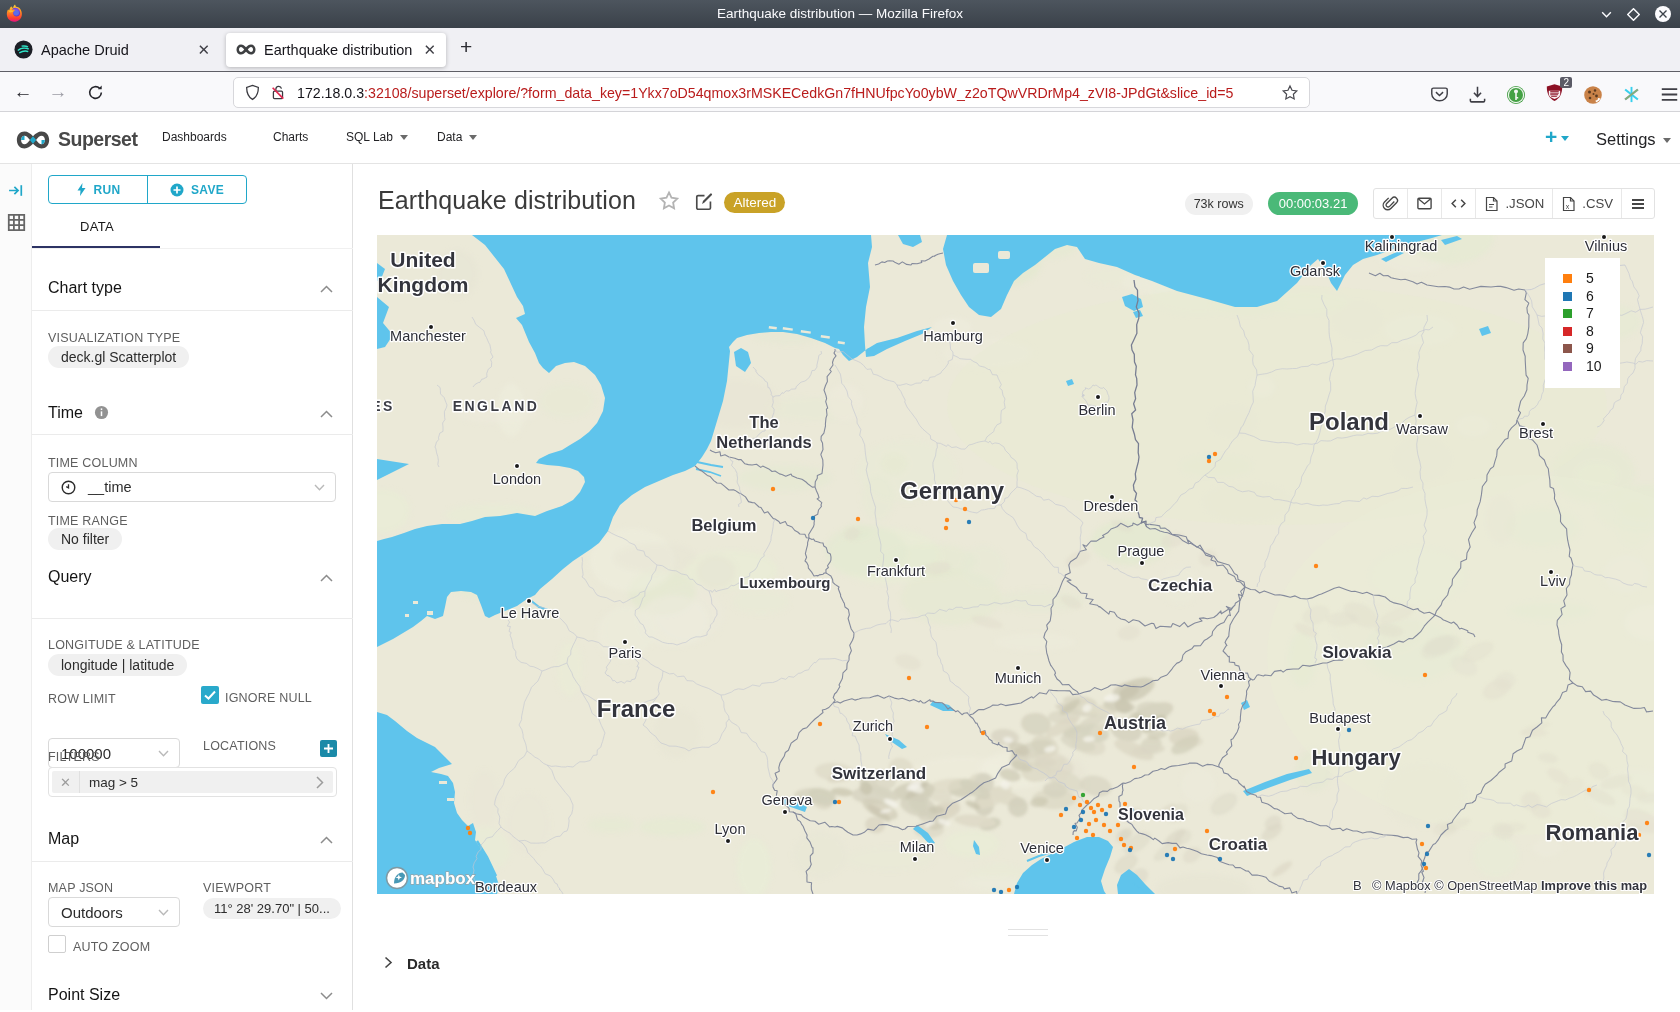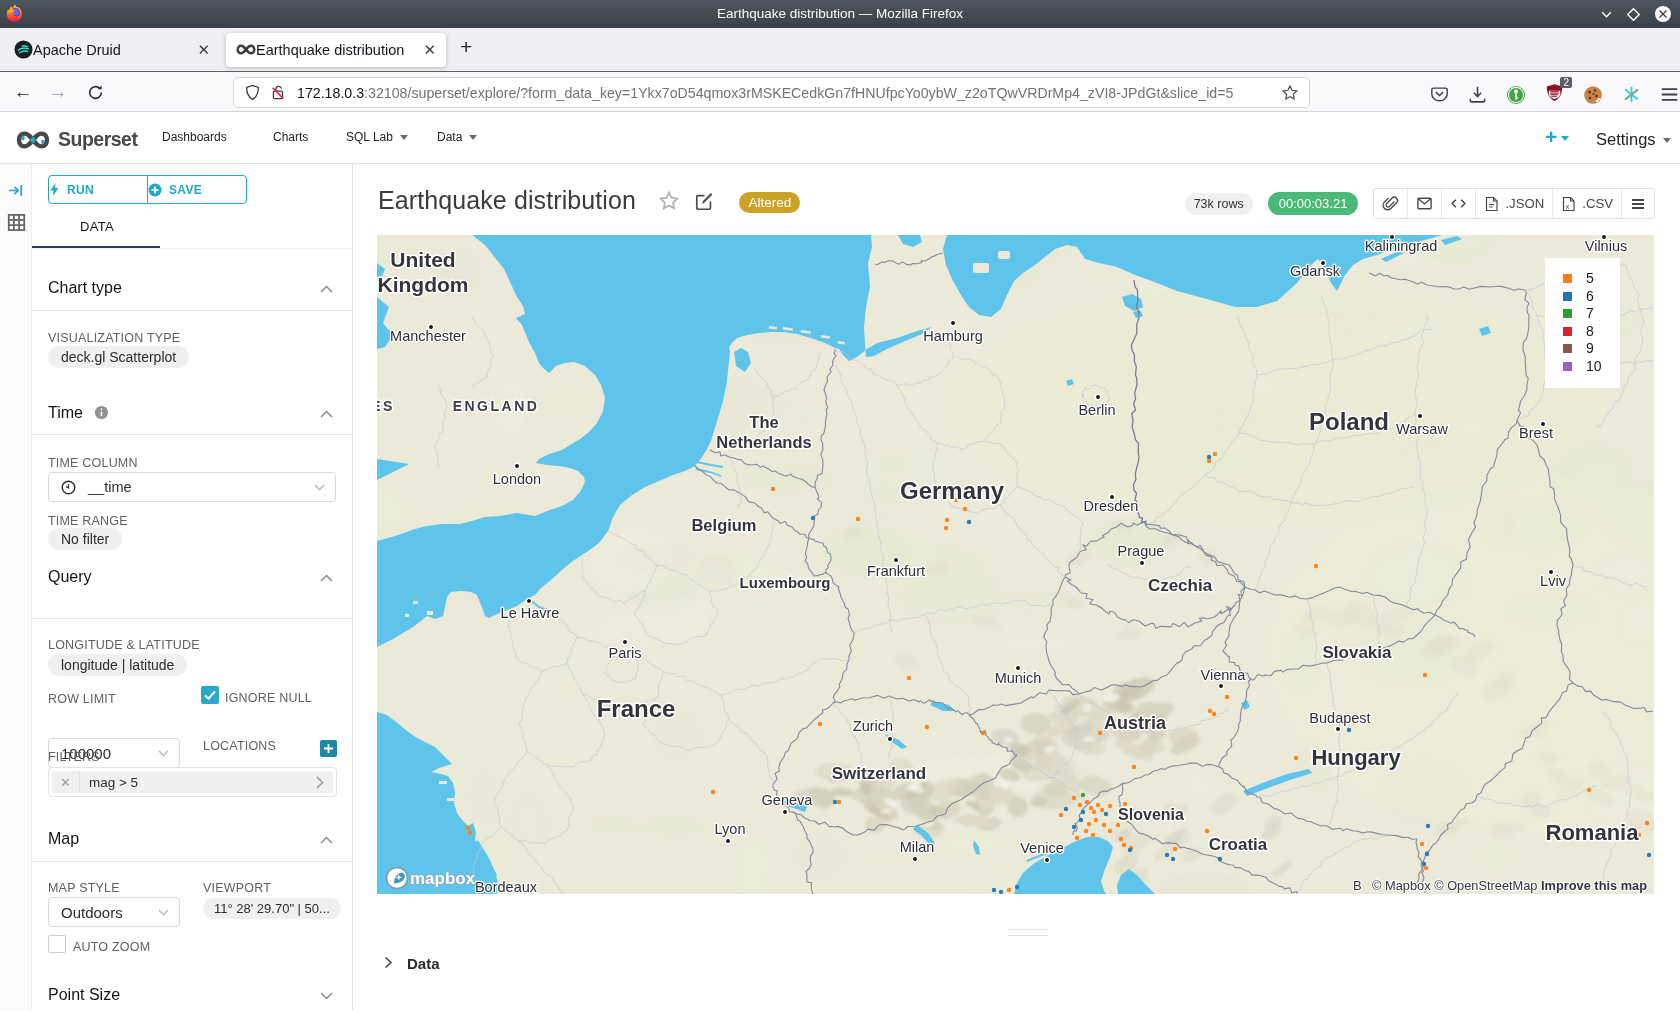--- a/index.html
+++ b/index.html
@@ -6,45 +6,45 @@
 html,body { width:1680px; height:1012px; overflow:hidden; font-family:"Liberation Sans", sans-serif; background:#fff; }
 
 .titlebar { height:28px; background:linear-gradient(#4d555e,#3a4149); color:#fbfbfe; position:relative; }
 .titlebar .fftitle { position:absolute; left:0; right:0; top:0; height:39px; line-height:28px; text-align:center; font-size:13.5px; color:#fbfbfe; }
 .winbtns { position:absolute; right:8px; top:0; height:28px; display:flex; align-items:center; gap:14px; }
 
 .tabbar { height:44px; background:#f0f0f4; display:flex; align-items:center; padding:5px 0 5px 4px; border-bottom:1px solid #5f5f66; }
 .tab { height:34px; display:flex; align-items:center; font-size:14.5px; color:#15141a; padding:0 10px; position:relative; border-radius:4px; }
 .tab.inactive { width:216px; }
 .tab.active { background:#fff; box-shadow:0 1px 4px rgba(0,0,0,.25); width:220px; margin-left:6px; }
-.tab .tlabel { flex:1; white-space:nowrap; overflow:hidden; }
+.tab .tlabel { flex:1; white-space:nowrap; overflow:hidden; margin-left:8px; }
 .tab .tclose { color:#3f3f46; font-size:15px; padding-left:8px; }
 .newtab { font-size:21px; color:#2b2b31; margin:0 0 6px 14px; }
 
 .urlrow { height:40px; background:#f9f9fb; position:relative; border-bottom:1px solid #d4d4d8; }
 .navbtn { width:32px; height:32px; display:flex; align-items:center; justify-content:center; font-size:19px; color:#25252b; }
 .navbtn.fwd { color:#9b9ba3; }
 .urlbox { height:31px; background:#fff; border:1px solid #d7d7db; border-radius:5px; display:flex; align-items:center; padding:0 10px; }
 .urlbox .utext { font-size:14.2px; color:#15141a; margin-left:10px; white-space:nowrap; overflow:hidden; flex:1; }
-.urlbox .utext .gray { color:#737373; }
+.urlbox .utext .gray { color:#b91c1c; }
 .tbicons { display:flex; align-items:center; gap:19px; }
 
 .ssnav { height:52px; background:#fff; border-bottom:1px solid #e4e4e4; position:relative; }
 .sslogo { display:flex; align-items:center; }
 .sslogo .ssname { font-size:19.5px; font-weight:bold; color:#484848; letter-spacing:-0.5px; margin-left:8px; }
 .mi { font-size:12px; color:#232326; }
 .caret { display:inline-block; width:0; height:0; border-left:4.5px solid transparent; border-right:4.5px solid transparent; border-top:5px solid #6a6a6a; margin-left:7px; vertical-align:middle; }
 
 .main { display:flex; height:846px; }
 .iconstrip { width:32px; background:#fbfbfb; border-right:1px solid #ededed; padding-top:14px; }
 .ctrl { width:321px; background:#fff; border-right:1px solid #e0e0e0; position:relative; }
 .content { flex:1; position:relative; background:#fff; }
 
 .runsave { position:absolute; left:16px; top:11px; width:199px; height:29px; display:flex; border:1px solid #20a7c9; border-radius:4px; }
-.runsave .half { flex:1; display:flex; align-items:center; justify-content:flex-start; color:#20a7c9; font-size:12px; font-weight:bold; letter-spacing:0.3px; }
+.runsave .half { flex:1; display:flex; align-items:center; justify-content:center; color:#20a7c9; font-size:12px; font-weight:bold; letter-spacing:0.3px; }
 .runsave .half:first-child { border-right:1px solid #20a7c9; }
 .datatab { position:absolute; left:48px; top:55px; font-size:13px; color:#181818; letter-spacing:0.3px; }
 .tabline { position:absolute; left:0; top:82px; width:128px; height:2px; background:#2d3364; }
 .tabborder { position:absolute; left:0; top:83.5px; width:321px; height:1px; background:#f0f0f0; }
 .sect { position:absolute; left:16px; right:16px; }
 .secthead { font-size:16px; color:#141414; }
 .sectchev { position:absolute; right:3px; top:6px; }
 .divider { position:absolute; left:0; width:321px; height:1px; background:#ebebeb; }
 .lbl { font-size:12.5px; color:#5f5f5f; letter-spacing:0.2px; }
 .pill { display:inline-block; background:#f0f0f0; border-radius:12px; font-size:14px; color:#2c2c2c; padding:3px 13px; }
@@ -286,21 +286,21 @@
         <span style="font-size:13.5px;color:#2c2c2c;margin-left:9px">mag &gt; 5</span>
         <svg style="position:absolute;right:9px;top:5px" width="8" height="13" viewBox="0 0 8 13">
             <path d="M1 1 L6.5 6.5 L1 12" fill="none" stroke="#9c9c9c" stroke-width="1.5"></path>
           </svg>
       </div>
     </div>
     <div class="sect" style="top:666px"><span class="secthead">Map</span><svg class="sectchev" width="13" height="8" viewBox="0 0 13 8">
           <path d="M1 7 L6.5 1.5 L12 7" fill="none" stroke="#8c8c8c" stroke-width="1.5"></path>
         </svg></div>
     <div class="divider" style="top:697px"></div>
-    <div class="sect" style="top:714px"><span class="lbl">MAP STYLE</span></div>
+    <div class="sect" style="top:714px"><span class="lbl">MAP JSON</span></div>
     <div class="sect" style="left:171px;top:714px"><span class="lbl">VIEWPORT</span></div>
     <div class="selbox" style="position:absolute;left:16px;top:733px;width:132px;height:30px;padding:0 12px">
       <span style="font-size:15px;color:#2c2c2c">Outdoors</span>
       <svg style="position:absolute;right:10px;top:11px" width="11" height="7" viewBox="0 0 11 7">
           <path d="M1 1 L5.5 5.7 L10 1" fill="none" stroke="#b9b9b9" stroke-width="1.4"></path>
         </svg>
     </div>
     <div class="sect" style="left:171px;top:734px"><span class="pill" style="font-size:13px;white-space:nowrap;padding:3px 11px">11° 28' 29.70" | 50...</span></div>
     <div style="position:absolute;left:16px;top:771px;width:18px;height:18px;border:1px solid #cfcfcf;border-radius:2px"></div>
     <div class="sect" style="left:41px;top:773px"><span class="lbl">AUTO ZOOM</span></div>
@@ -311,21 +311,21 @@
   <div class="content">
     <div class="charthead">
       <span class="ctitle">Earthquake distribution</span>
       <svg width="22" height="22" viewBox="0 0 16 16" style="vertical-align:-3px;margin-left:18px">
           <path d="M8 1.8 L9.8 5.6 L14 6.2 L11 9.1 L11.7 13.3 L8 11.3 L4.3 13.3 L5 9.1 L2 6.2 L6.2 5.6 Z" fill="none" stroke="#b3b3b3" stroke-width="1.3"></path>
         </svg>
       <svg width="19" height="19" viewBox="0 0 16 16" style="vertical-align:-2px;margin-left:10px">
           <path d="M13 8 V13.4 A1.1 1.1 0 0 1 11.9 14.5 H2.6 A1.1 1.1 0 0 1 1.5 13.4 V4.1 A1.1 1.1 0 0 1 2.6 3 H8" fill="none" stroke="#4a4a4a" stroke-width="1.4"></path>
           <path d="M6 10.2 L6.7 7.5 L12.8 1.4 A0.9 0.9 0 0 1 14.1 2.7 L8 8.8 Z" fill="#4a4a4a"></path>
         </svg>
-      <span class="altered" style="margin-left:21px;vertical-align:2px">Altered</span>
+      <span class="altered" style="margin-left:6px;vertical-align:2px">Altered</span>
       <span style="position:absolute;right:0;top:2px;display:flex;align-items:center;gap:15px">
         <span class="rowpill">73k rows</span>
         <span class="timepill">00:00:03.21</span>
         <span class="btngroup">
           <span class="bg-c">
               <svg width="17" height="17" viewBox="0 0 16 16">
                 <path d="M11.6 6.2 L7.1 10.7 A1.9 1.9 0 0 1 4.4 8 L9.4 3 A3 3 0 0 1 13.65 7.25 L8.3 12.6 A4.2 4.2 0 0 1 2.36 6.66 L6.3 2.7" fill="none" stroke="#464646" stroke-width="1.3"></path>
               </svg>
             </span>
           <span class="bg-c">

